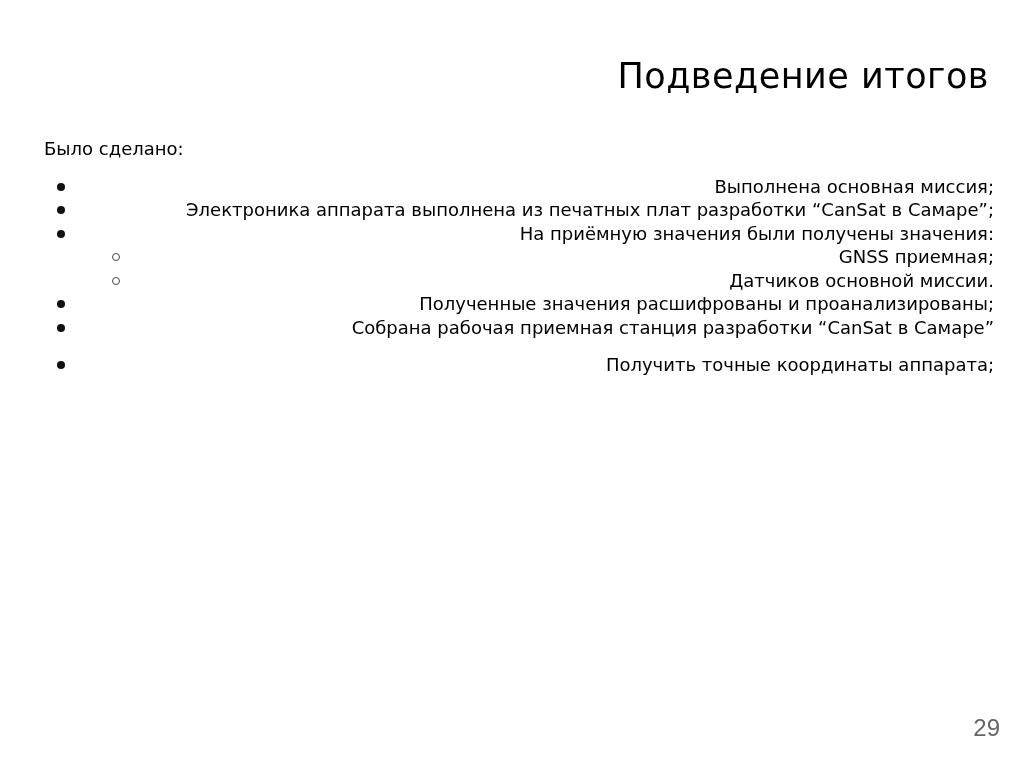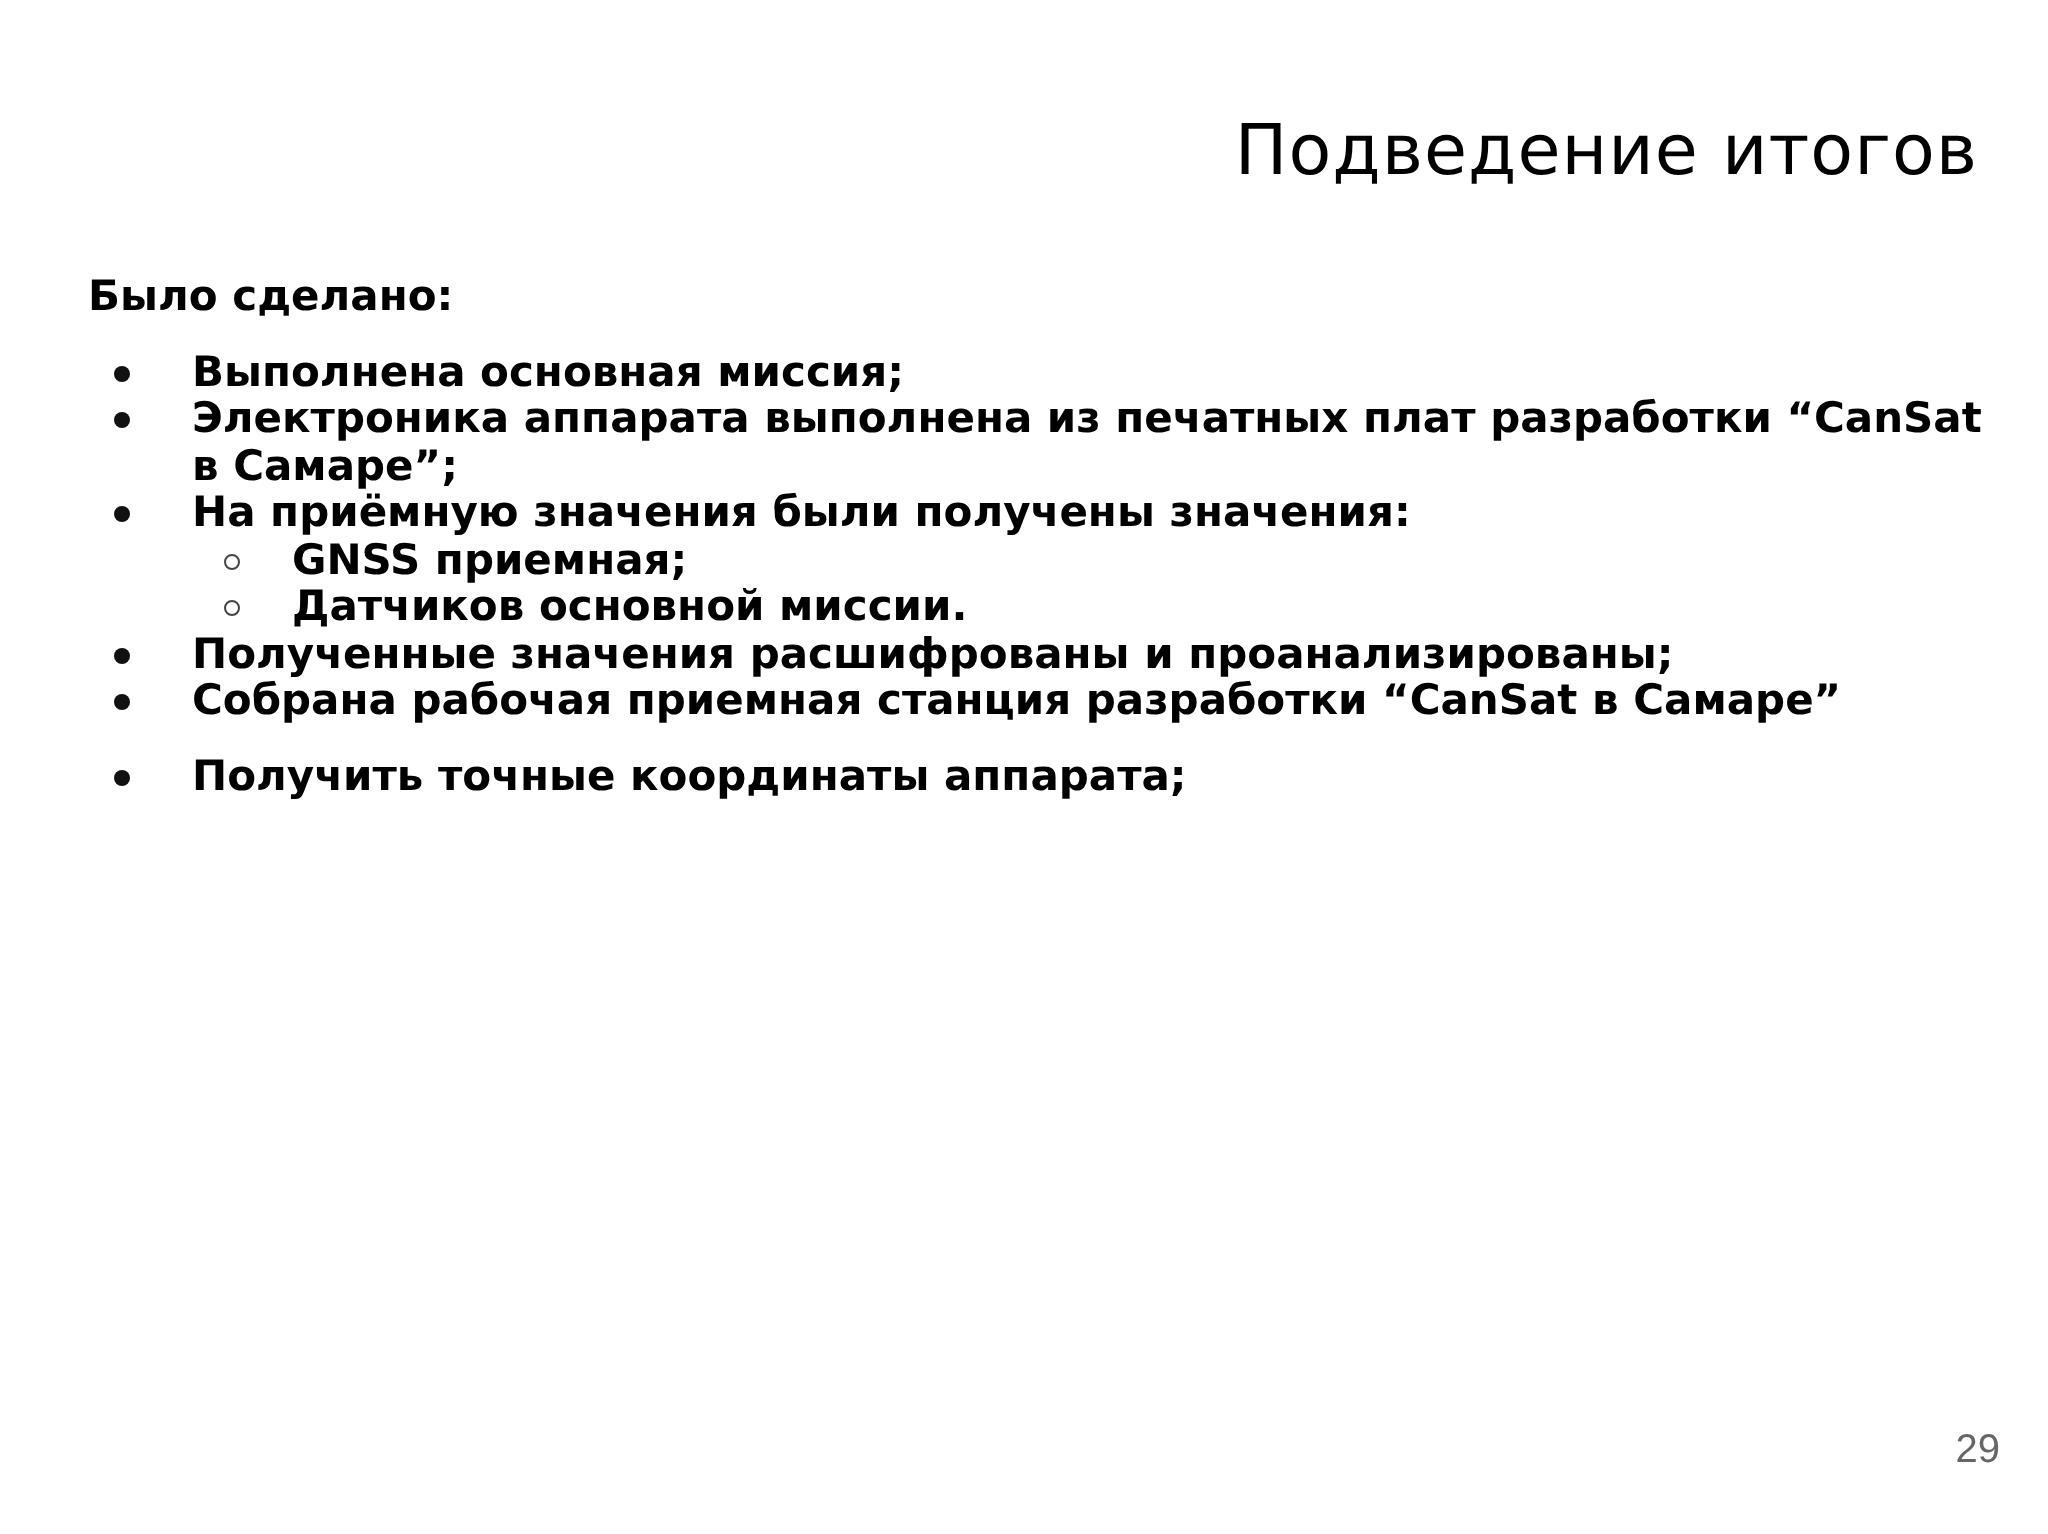--- a/index.html
+++ b/index.html
@@ -1,27 +1,27 @@
 <!DOCTYPE html>
 <html><head>
   <meta charset="utf-8">
   <style>
     html, body { margin:0; padding:0; }
     body { width:1024px; height:767px; background:#ffffff; position:relative; overflow:hidden; font-family:"DejaVu Sans", sans-serif; color:#000; }
     .title { position:absolute; left:0; width:1024px; top:56px; text-align:right; font-size:35px; font-weight:normal; letter-spacing:0.5px; }
     .title span { position:relative; left:-35px; }
-    .content { position:absolute; left:44px; top:137px; width:950px; font-size:21px; line-height:23.5px;font-weight:bold; }
+    .content { position:absolute; left:44px; top:137px; width:950px; font-size:18px; line-height:23.5px; }
     .section-label { margin:0; }
-    ul { margin:0; padding:0; list-style:none; }
+    ul { margin:0; padding:0; list-style:none;text-align:right; }
     .list { margin-top:14px; margin-bottom:14px; }
     li.item { position:relative; padding-left:52px; }
     li.item .bullet { position:absolute; left:13px; top:8px; width:8px; height:8px; border-radius:50%; background:#111; }
     li.sub { position:relative; padding-left:102px; }
     li.sub .bullet { position:absolute; left:68px; top:8px; width:6px; height:6px; border-radius:50%; border:1px solid #444; background:#fff; }
-    .page-number { position:absolute; right:24px; top:714px; font-size:20px; color:#666; font-family:"Liberation Sans", sans-serif; }
+    .page-number { position:absolute; right:24px; top:714px; font-size:24px; color:#666; font-family:"Liberation Sans", sans-serif; }
   </style>
 </head>
 <body>
 
 <div>
   <div class="title"><span>Подведение итогов</span></div>
 
   <div class="content">
     <p class="section-label">Было сделано:</p>
     <ul class="list">

